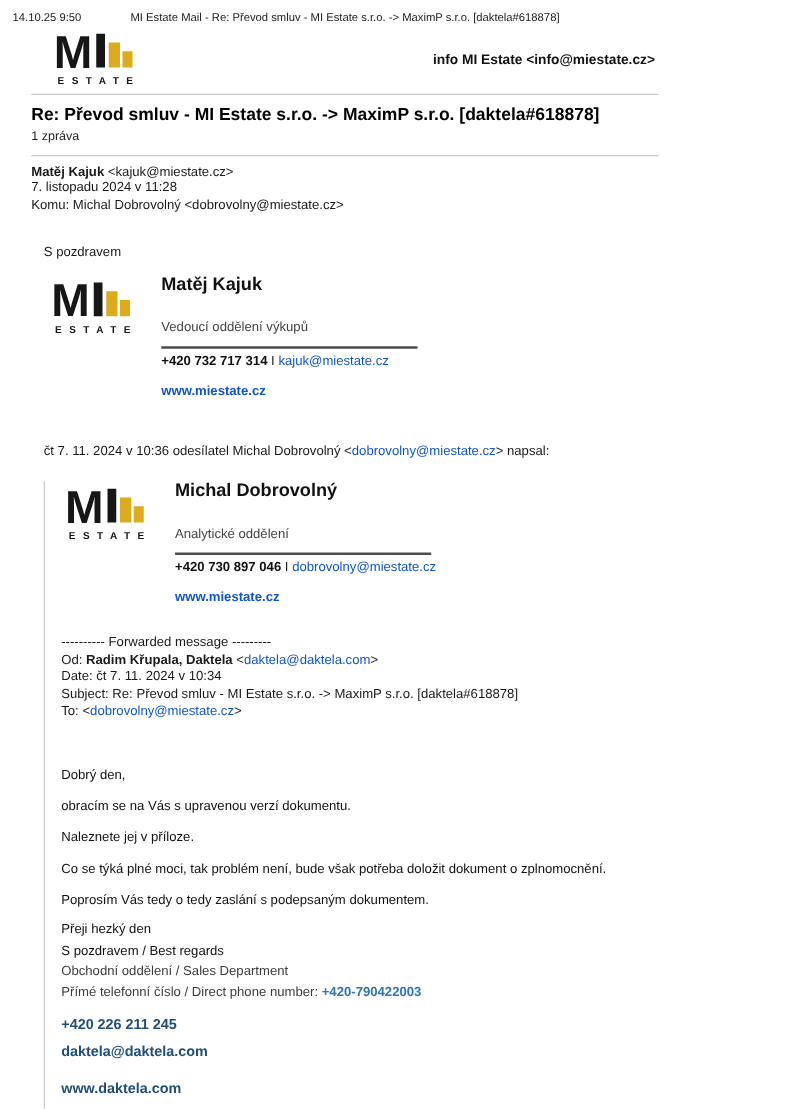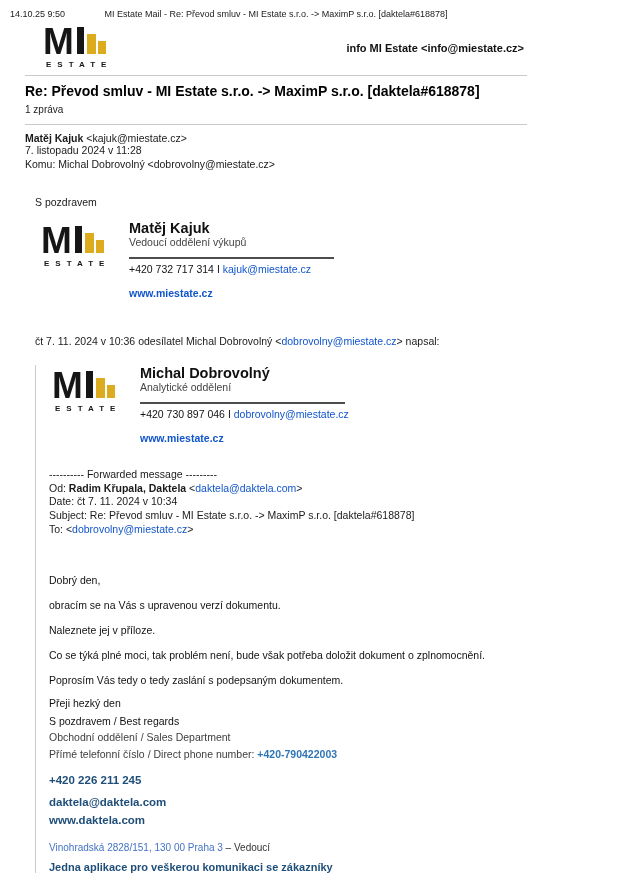--- a/index.html
+++ b/index.html
@@ -21,24 +21,24 @@
   .msg-count{margin-top:5px;font-size:10px;color:#222;}
   .hr2{border:none;border-top:1px solid #c9c9c9;margin:9px 0 0;}
   .from-row{display:flex;justify-content:space-between;margin-top:7px;font-size:10.5px;flex-direction:column;}
   .from-name{font-weight:bold;}
   .to-line{margin-top:2px;font-size:10.5px;}
   .greeting{margin:26px 0 0 10px;font-size:10.5px;}
   
   .sig{display:flex;margin:12px 0 0 18px;}
   .sig .logo-cell{width:86px;flex:0 0 86px;padding-top:4px;}
   .sig-name{font-size:14.5px;font-weight:bold;color:#111;margin:0;}
-  .sig-title{font-size:10.5px;color:#444;margin-top:0;}
+  .sig-title{font-size:10.5px;color:#444;margin-top:20px;}
   .sig-rule{width:205px;border-top:2px solid #4d4d4d;margin:9px 0 4px;}
   .sig-phone-line{font-size:10.5px;}
-  .sig-phone{font-weight:normal;color:#111;margin-top:28px;}
+  .sig-phone{font-weight:bold;color:#111;margin-top:28px;}
   .sig-www{margin-top:12px;font-size:10.5px;font-weight:bold;}
   a.blue{color:#1155cc;text-decoration:none;cursor:pointer;}
   a.blue.b{font-weight:bold;}
   
   .attribution{margin:36px 0 8px 10px;font-size:10.5px;}
   .quoted{border-left:1px solid #cccccc;margin-left:10px;padding-left:13px;}
   .quoted .sig{margin-left:5px;margin-top:18px;}
   .fwd{margin-top:24px;font-size:10.5px;line-height:1.3;}
   .fwd .b{font-weight:bold;}
   .q-para{margin:13px 0 0;font-size:10.5px;color:#111;}
@@ -46,21 +46,21 @@
   .q-para.gap-sm{margin-top:11px;}
   .q-para.gap-xs{margin-top:6px;}
   
   .dk-name{margin-top:8px;font-size:15px;font-weight:bold;color:#1f4e79;}
   .dk-dept{margin-top:4px;font-size:10.5px;color:#3d3d3d;}
   .dk-direct{margin-top:5px;font-size:10.5px;color:#3d3d3d;}
   .dk-direct a{color:#2e75b5;font-weight:bold;text-decoration:none;}
   .dk-line{font-size:11.5px;font-weight:bold;color:#1f4e79;}
   .dk-phone{margin-top:14px;}
   .dk-email{margin-top:10px;}
-  .dk-www{margin-top:6px;}
+  .dk-www{margin-top:17px;}
   .dk-email a,.dk-www a{color:#1f4e79;text-decoration:none;}
   .dk-address{margin-top:16px;font-size:10px;color:#333;}
   .dk-address a{color:#4472c4;text-decoration:none;}
   .dk-tagline{margin-top:8px;font-size:11px;font-weight:bold;color:#1f4e79;}
 </style>
 </head>
 <body>
 
 <div class="page">
 

